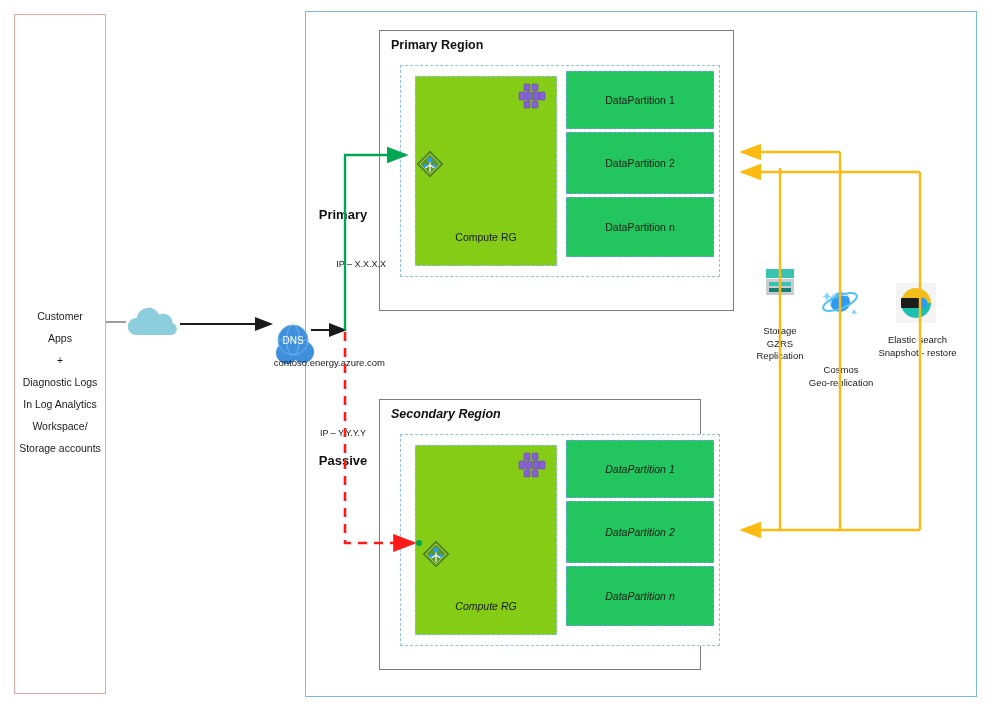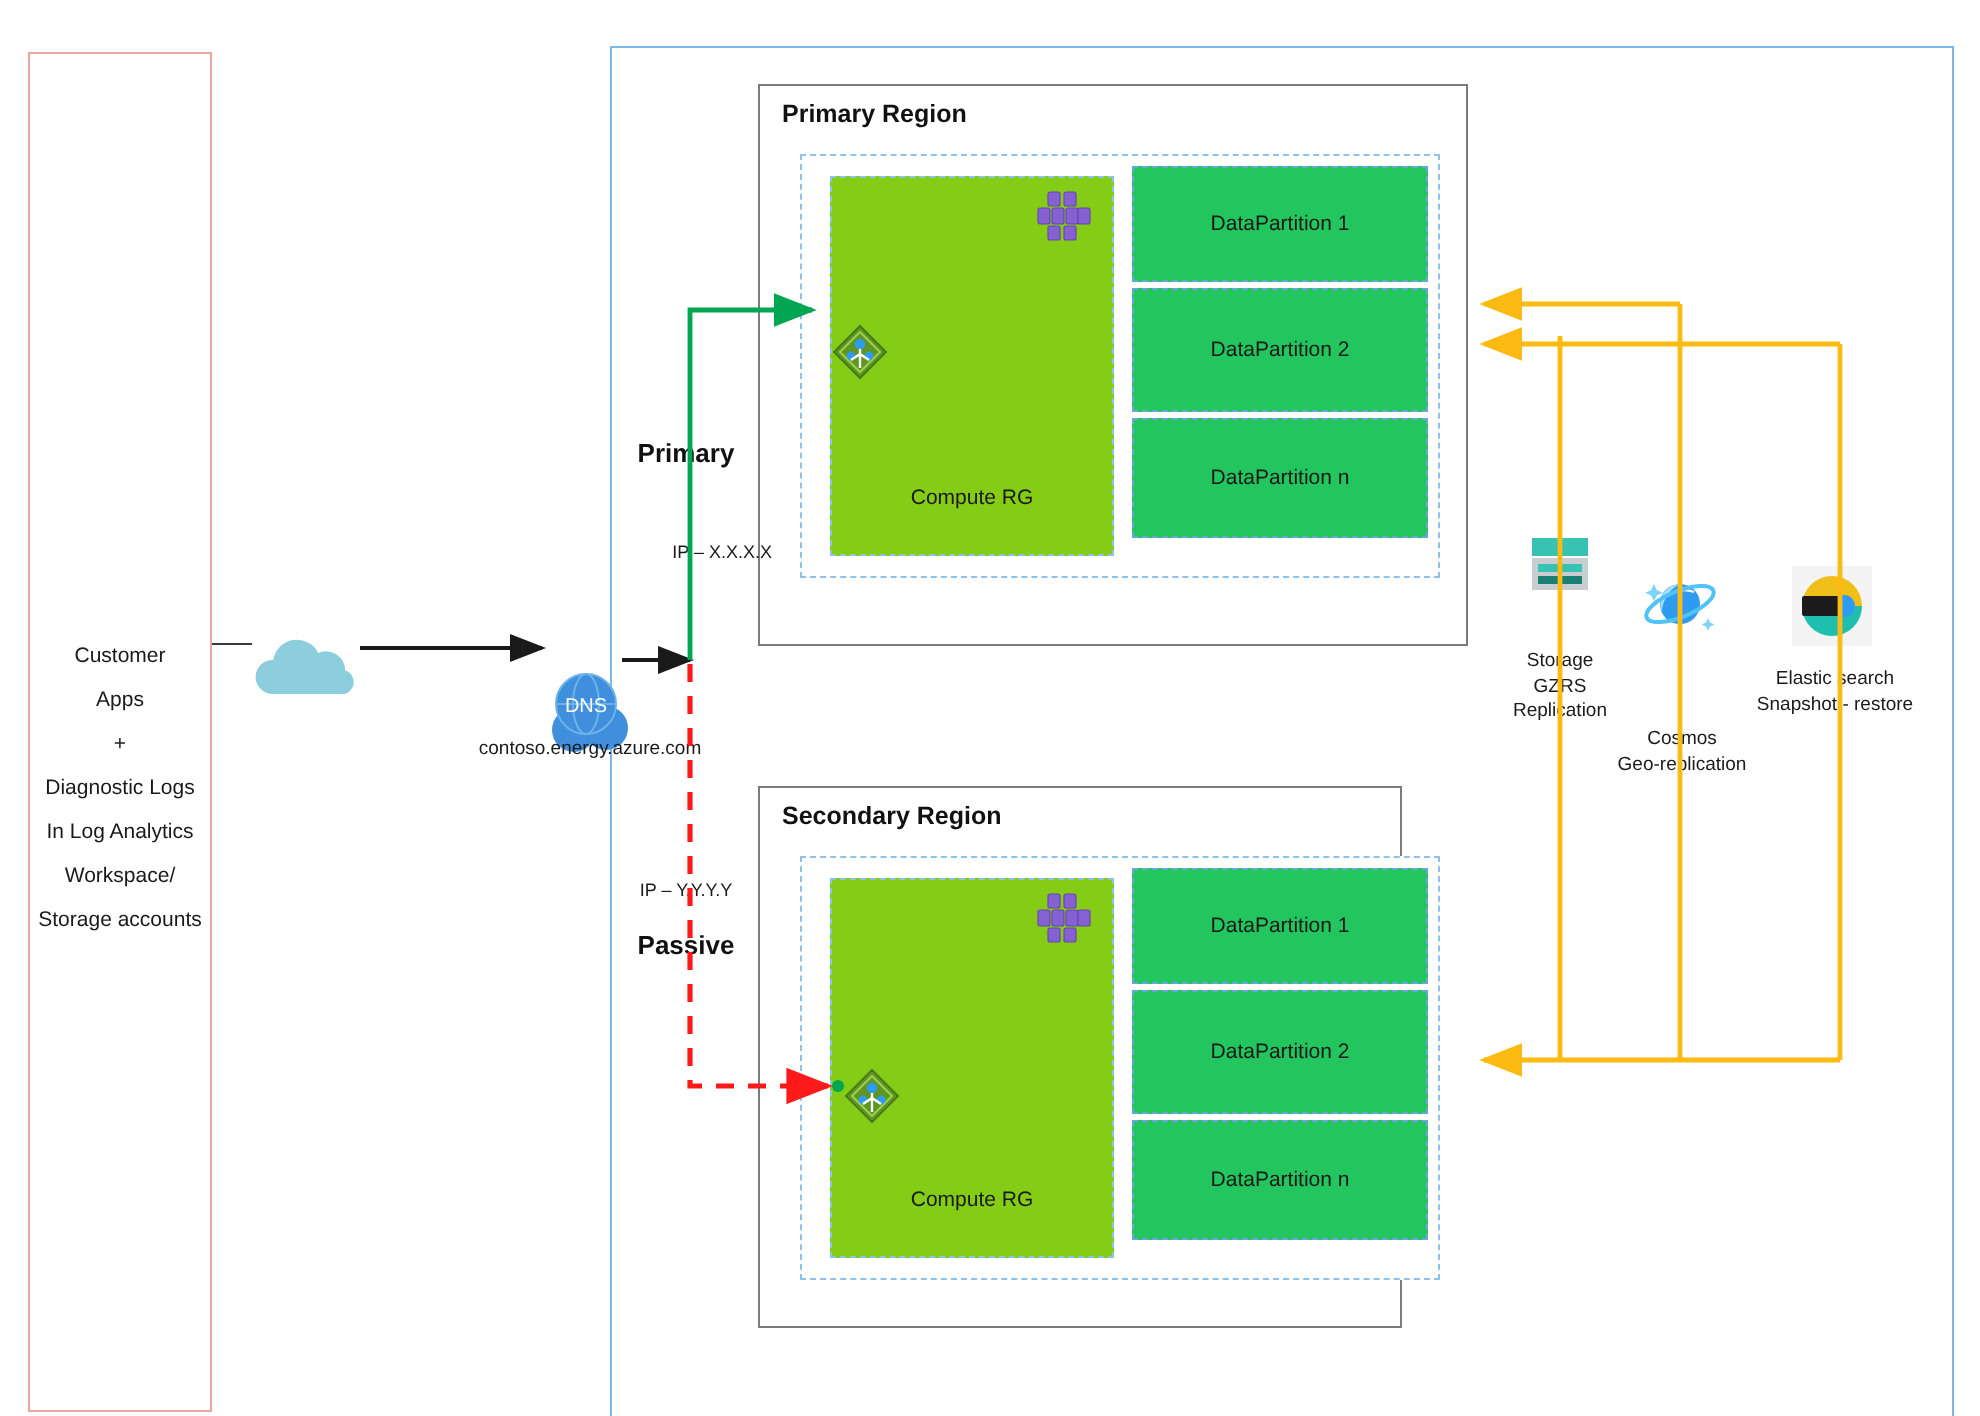--- a/index.html
+++ b/index.html
@@ -1,39 +1,39 @@
 <!DOCTYPE html>
 <html><head>
 <meta charset="utf-8">
 <style>
   html,body{margin:0;padding:0;background:#fff;}
   body{width:990px;height:708px;position:relative;overflow:hidden;
        font-family:"Liberation Sans","DejaVu Sans",sans-serif;color:#1a1a1a;}
-  .abs{position:absolute;margin-top:12px;}
+  .abs{position:absolute;}
 
   
   #customer-panel{left:14px;top:14px;width:92px;height:680px;
       border:1.5px solid #e8a9a5;box-sizing:border-box;background:#fff;}
   #azure-panel{left:305px;top:11px;width:672px;height:686px;
       border:1.5px solid #7fb8e6;box-sizing:border-box;background:#fff;}
 
   #customer-text{left:14px;top:305px;width:92px;text-align:center;
       font-size:10.5px;line-height:22px;color:#1a1a1a;}
 
   
   #cloud{left:124px;top:306px;width:58px;height:30px;}
 
   
   #dns-icon{left:270px;top:323px;width:46px;height:44px;}
-  #dns-label{left:205px;top:357px;width:180px;text-align:center;font-size:9.5px;color:#1a1a1a;}
+  #dns-label{left:205px;top:357px;width:180px;text-align:right;font-size:9.5px;color:#1a1a1a;}
 
   
   .region{border:1.6px solid #7b7b7b;box-sizing:border-box;background:#fff;}
   #primary-region{left:379px;top:30px;width:355px;height:281px;}
-  #secondary-region{left:379px;top:381px;width:322px;height:271px;}
+  #secondary-region{left:379px;top:399px;width:322px;height:271px;font-style:italic;}
   .region-title{position:absolute;left:11px;top:7px;font-size:12.5px;font-weight:bold;color:#111;}
 
   .vnet{position:absolute;border:1.4px dashed #8fc2ea;box-sizing:border-box;background:#fff;}
   .computerg{position:absolute;border:1.4px dashed #8fc2ea;box-sizing:border-box;background:#84cc16;}
   .computerg-label{position:absolute;bottom:22px;left:0;right:0;text-align:center;font-size:10.5px;color:#1a1a1a;}
   .partition{position:absolute;border:1.4px dashed #6aa6dd;box-sizing:border-box;background:#22c55e;
       display:flex;align-items:center;justify-content:center;font-size:10.5px;color:#1a1a1a;}
 
   .aks-icon{position:absolute;width:30px;height:28px;}
   .lb-icon{position:absolute;width:28px;height:28px;}

